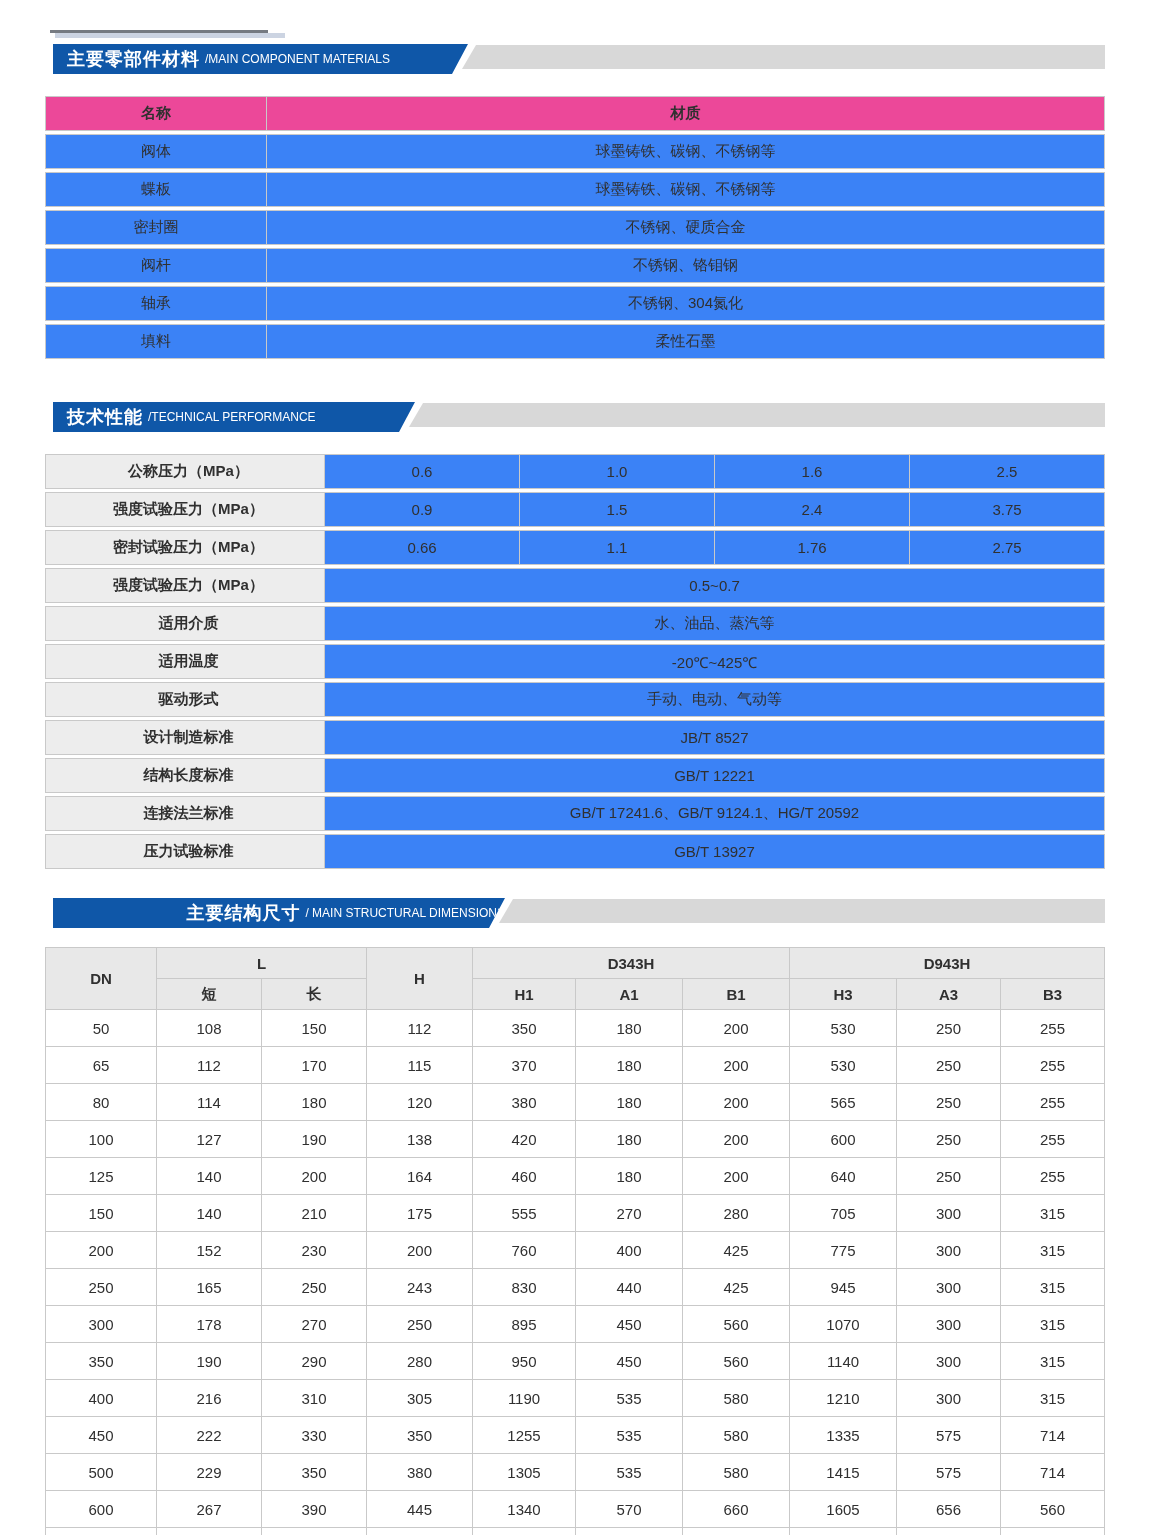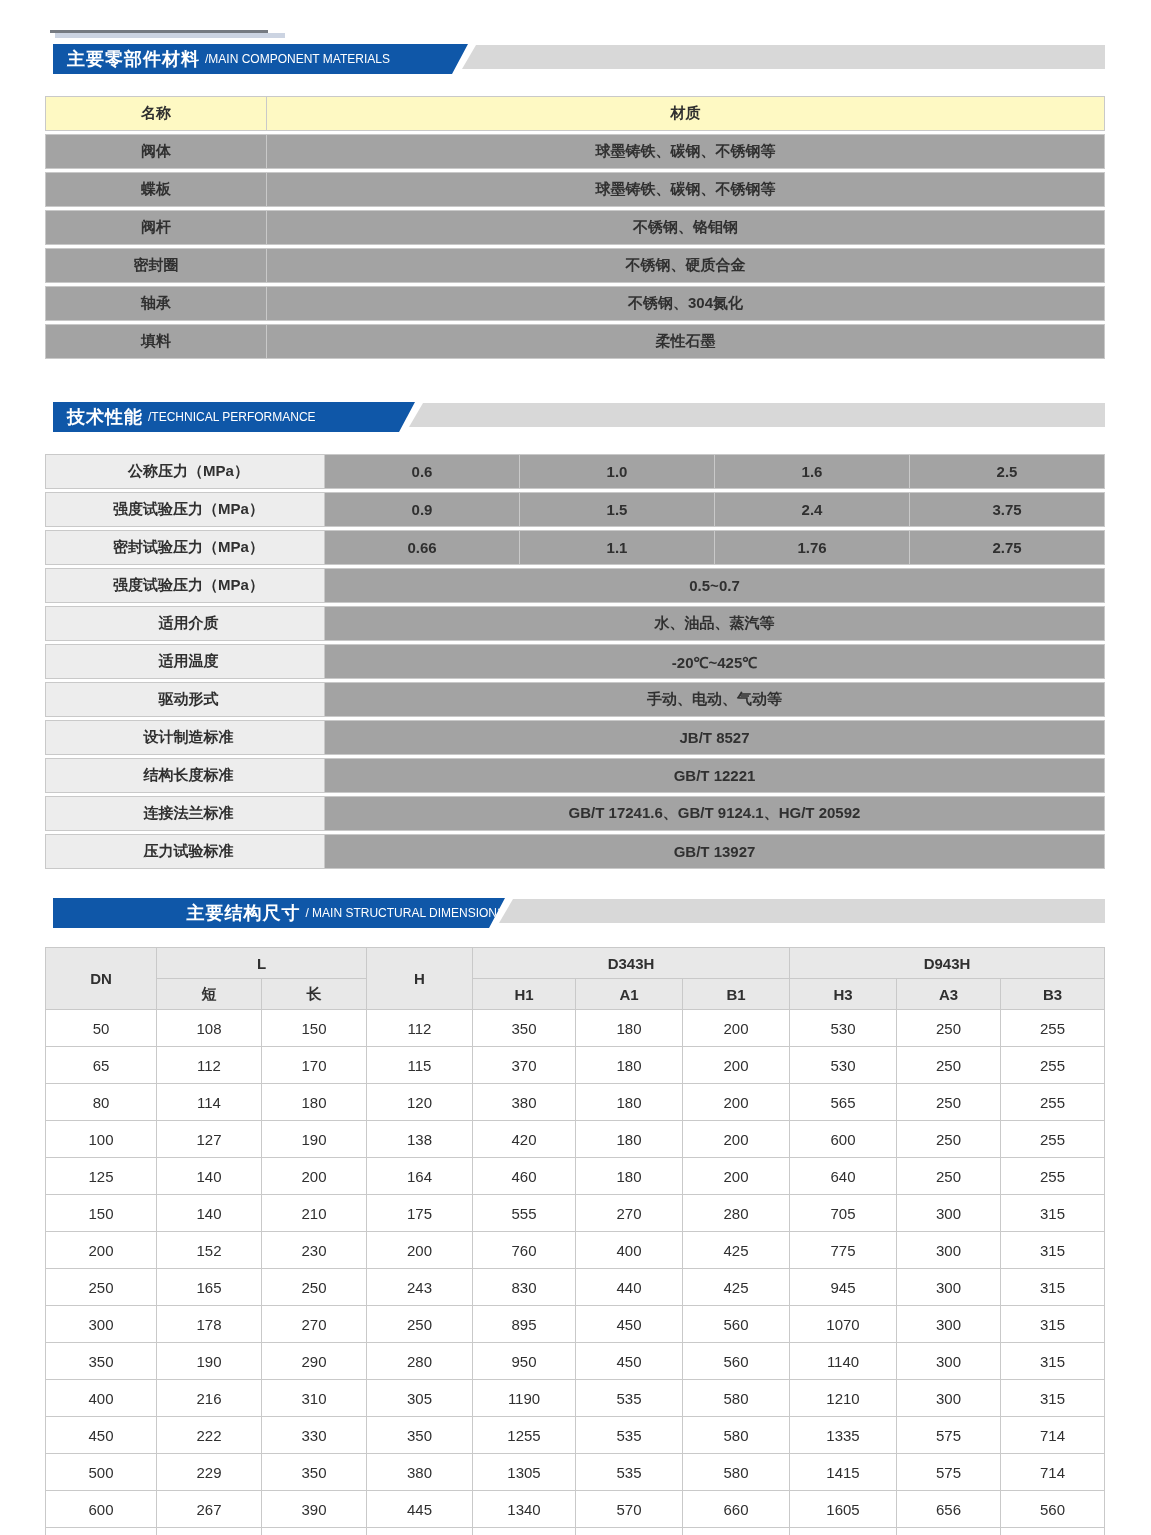--- a/index.html
+++ b/index.html
@@ -39,24 +39,24 @@
   .top-sliver2{position:absolute;left:55px;top:33px;width:230px;height:5px;background:#ccd4e2;}
 
   
   table{width:100%;table-layout:fixed;font-size:15px;}
   td,th{text-align:center;vertical-align:middle;overflow:hidden;white-space:nowrap;}
 
   
   .t-sep{border-collapse:separate;border-spacing:0 3px;}
   .t-sep th,.t-sep td{
     border:1px solid #c9c9c9;border-left:none;
-    height:31px;background:#a3a3a3;font-weight:700;
+    height:31px;background:#3b82f6;font-weight:400;
   }
   .t-sep th:first-child,.t-sep td:first-child{border-left:1px solid #c9c9c9;}
-  .t-materials thead th{background:#fef9c3;font-weight:700;}
+  .t-materials thead th{background:#ec4899;font-weight:700;}
   .t-materials{margin-bottom:40px;}
   .t-perf .label-cell{background:#ededed;font-weight:700;padding-left:8px;}
   .t-perf{margin-bottom:26px;}
 
   
   .t-dims{border-collapse:collapse;}
   .t-dims th,.t-dims td{border:1px solid #c9c9c9;}
   .t-dims thead th{background:#e8e8e8;font-weight:700;height:28px;}
   .t-dims tbody td{height:34px;background:#ffffff;}
 </style>
@@ -90,26 +90,26 @@
     <tbody id="materials-body">
         <tr>
           <td>阀体</td>
           <td>球墨铸铁、碳钢、不锈钢等</td>
         </tr>
         <tr>
           <td>蝶板</td>
           <td>球墨铸铁、碳钢、不锈钢等</td>
         </tr>
         <tr>
+          <td>密封圈</td>
+          <td>不锈钢、硬质合金</td>
+        </tr>
+        <tr>
           <td>阀杆</td>
           <td>不锈钢、铬钼钢</td>
-        </tr>
-        <tr>
-          <td>密封圈</td>
-          <td>不锈钢、硬质合金</td>
         </tr>
         <tr>
           <td>轴承</td>
           <td>不锈钢、304氮化</td>
         </tr>
         <tr>
           <td>填料</td>
           <td>柔性石墨</td>
         </tr>
       </tbody>

